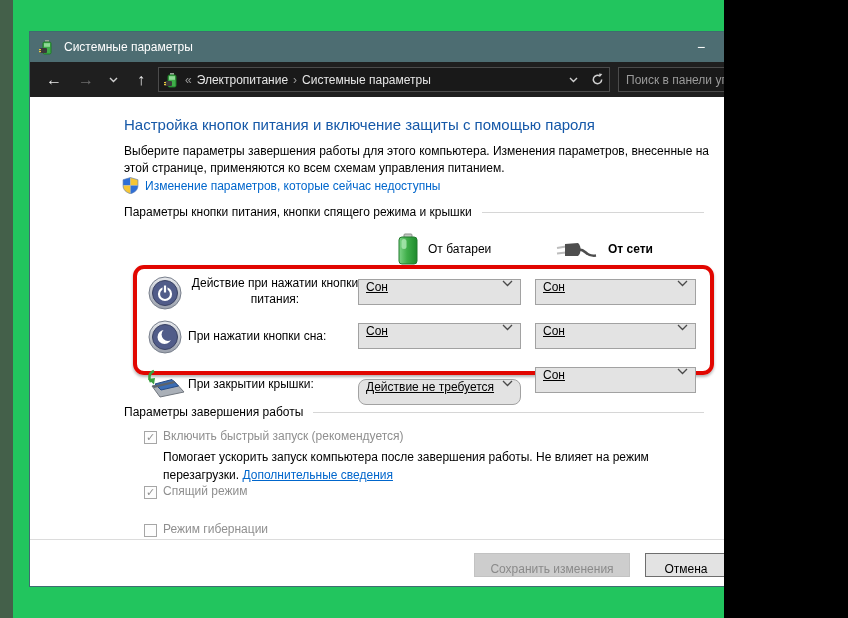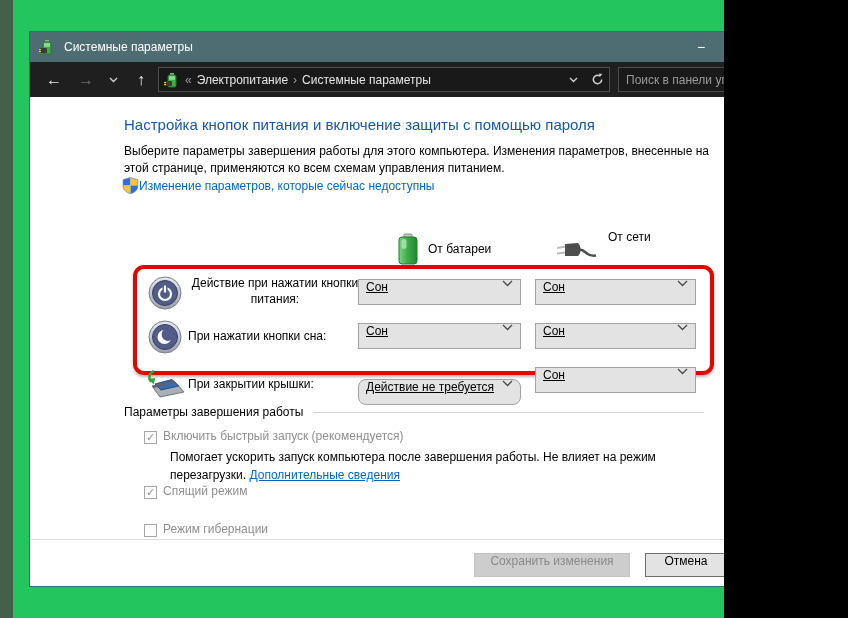--- a/index.html
+++ b/index.html
@@ -37,47 +37,47 @@
              border:1px solid #4b4b4b;box-sizing:border-box;display:flex;align-items:center;}
   .searchbox input{flex:1;min-width:0;background:transparent;border:none;outline:none;
              color:#cfcfcf;font-size:12px;padding:0 4px 0 7px;
              font-family:"Liberation Sans","DejaVu Sans",sans-serif;}
   .searchbox input::placeholder{color:#9a9a9a;opacity:1;}
   .sb-mag{margin-right:7px;flex:0 0 auto;}
   
   .heading{position:absolute;left:94px;top:84px;font-size:15px;color:#1558a8;white-space:nowrap;}
   .intro{position:absolute;left:94px;top:111px;width:592px;font-size:12px;line-height:17px;color:#000;}
   .admin-row{position:absolute;left:92px;top:145px;display:flex;align-items:center;}
-  .admin-link{font-size:12px;color:#0066cc;cursor:pointer;}
+  .admin-link{margin-left:6px;font-size:12px;color:#0066cc;cursor:pointer;}
   .group-head{position:absolute;left:94px;width:580px;display:flex;align-items:center;
               font-size:12px;color:#000;}
   .group-head .rule{flex:1;height:1px;background:#d6d6d6;margin-left:10px;}
   .colhead-label{position:absolute;font-size:12px;color:#000;white-space:nowrap;}
   .redbox{position:absolute;left:103px;top:233px;width:573px;height:102px;border:4px solid #e10600;
           border-radius:11px;box-shadow:0 2px 3px rgba(0,0,0,0.30);pointer-events:none;}
   .row-icon{position:absolute;left:118px;}
   .row-label{position:absolute;left:158px;width:174px;font-size:12px;line-height:16px;color:#000;}
   .dd{position:absolute;height:26px;background:#e3e3e3;border:1px solid #a2a2a2;box-sizing:border-box;
       display:flex;font-size:12px;color:#000;cursor:default;text-decoration:underline;}
   .dd-text{padding-left:7px;flex:1;white-space:nowrap;overflow:hidden;}
   .dd-chev{margin-right:7px;flex:0 0 auto;}
   .dd-c1{left:328px;width:163px;}
   .dd-c2{left:505px;width:161px;}
   .cb{position:absolute;left:114px;width:13px;height:13px;border:1px solid #a6a6a6;background:#fdfdfd;
       box-sizing:border-box;font-size:11px;line-height:11px;color:#919191;text-align:center;}
   .cb-label{position:absolute;left:133px;font-size:12px;color:#8f8f8f;white-space:nowrap;}
-  .cb-desc{position:absolute;left:140px;width:546px;font-size:12px;line-height:18px;color:#000;}
+  .cb-desc{position:absolute;left:133px;width:546px;font-size:12px;line-height:18px;color:#000;}
   .cb-desc a{color:#0066cc;text-decoration:underline;cursor:pointer;}
   
   .scrollbar{position:absolute;left:768px;top:65px;width:17px;height:425px;background:#f0f0f0;}
   .sb-btn{position:absolute;left:0;width:17px;height:17px;display:flex;align-items:center;justify-content:center;}
   .sb-thumb{position:absolute;left:0;top:20px;width:17px;height:353px;background:#cdcdcd;}
   
   .footer-sep{position:absolute;left:0;top:507px;width:100%;height:1px;background:#dcdcdc;}
-  .btn{position:absolute;top:521px;height:24px;box-sizing:border-box;display:flex;align-items:flex-start;
+  .btn{position:absolute;top:521px;height:24px;box-sizing:border-box;display:flex;align-items:flex-end;
        justify-content:center;font-size:12px;cursor:default;}
   .btn-save{left:444px;width:156px;background:#cdcdcd;border:1px solid #c2c2c2;color:#8a8a8a;}
   .btn-cancel{left:615px;width:82px;background:#e3e3e3;border:1px solid #6e6e6e;color:#000;}
 </style>
 </head>
 <body>
 
 <div class="screen">
   <div class="desktop-strip"></div>
 
@@ -173,20 +173,24 @@
           <rect x="0" y="0" width="8" height="8" fill="#2f6fd6"></rect>
           <rect x="8" y="0" width="8" height="8" fill="#f7c634"></rect>
           <rect x="0" y="8" width="8" height="8" fill="#f7c634"></rect>
           <rect x="8" y="8" width="8" height="8" fill="#2f6fd6"></rect>
         </g>
         <path d="M8,0.5 L15,2.6 V8 C15,12 12.2,14.6 8,15.7 C3.8,14.6 1,12 1,8 V2.6 Z" fill="none" stroke="#5a7ab0" stroke-width="0.6"></path>
       </svg>
       <span class="admin-link">Изменение параметров, которые сейчас недоступны</span>
     </div>
 
+    <div class="group-head" style="top:173px;">
+      <span>Параметры кнопки питания, кнопки спящего режима и крышки</span>
+      <div class="rule"></div>
+    </div>
 
     <svg style="position:absolute;left:367px;top:201px;" width="22" height="33" viewBox="0 0 22 33">
       <defs>
           <linearGradient id="gbat" x1="0" y1="0" x2="1" y2="0">
         <stop offset="0" stop-color="#7ed487"></stop>
             <stop offset="0.45" stop-color="#3fae49"></stop>
         <stop offset="1" stop-color="#1e8a2c"></stop>
           </linearGradient>
         </defs>
       <rect x="7" y="1" width="8" height="4" rx="1" fill="#c2c9c2" stroke="#8b928b"></rect>
@@ -194,21 +198,21 @@
       <rect x="4.5" y="6" width="5" height="10" rx="2.5" fill="#a9e8af" opacity="0.85"></rect>
     </svg>
     <span class="colhead-label" style="left:398px;top:210px;">От батареи</span>
 
     <svg style="position:absolute;left:522px;top:208px;" width="48" height="22" viewBox="0 0 48 22">
       <line x1="5" y1="8" x2="14" y2="6.5" stroke="#bdbdbd" stroke-width="2.2"></line>
       <line x1="5" y1="13.5" x2="14" y2="12.5" stroke="#bdbdbd" stroke-width="2.2"></line>
       <path d="M13,4 L26,3 C29.5,6 29.5,13 26,16 L13,16 Z" fill="#4e4e4e"></path>
       <path d="M27,9.5 C35,9.5 33,17 44,15.5" stroke="#4e4e4e" stroke-width="2.6" fill="none"></path>
     </svg>
-    <span class="colhead-label" style="left:578px;top:198px;">От сети</span>
+    <span class="colhead-label" style="left:578px;top:210px;font-weight:bold;">От сети</span>
 
     <svg class="row-icon" style="top:244px;" width="34" height="34" viewBox="0 0 34 34">
       <defs>
           <linearGradient id="gring" x1="0" y1="0" x2="0" y2="1">
         <stop offset="0" stop-color="#e8eaee"></stop>
             <stop offset="1" stop-color="#9aa0ac"></stop>
           </linearGradient>
         </defs>
       <circle cx="17" cy="17" r="16" fill="url(#gring)" stroke="#787f8c"></circle>
       <circle cx="17" cy="17" r="12.5" fill="#515c89" stroke="#3a4263"></circle>

